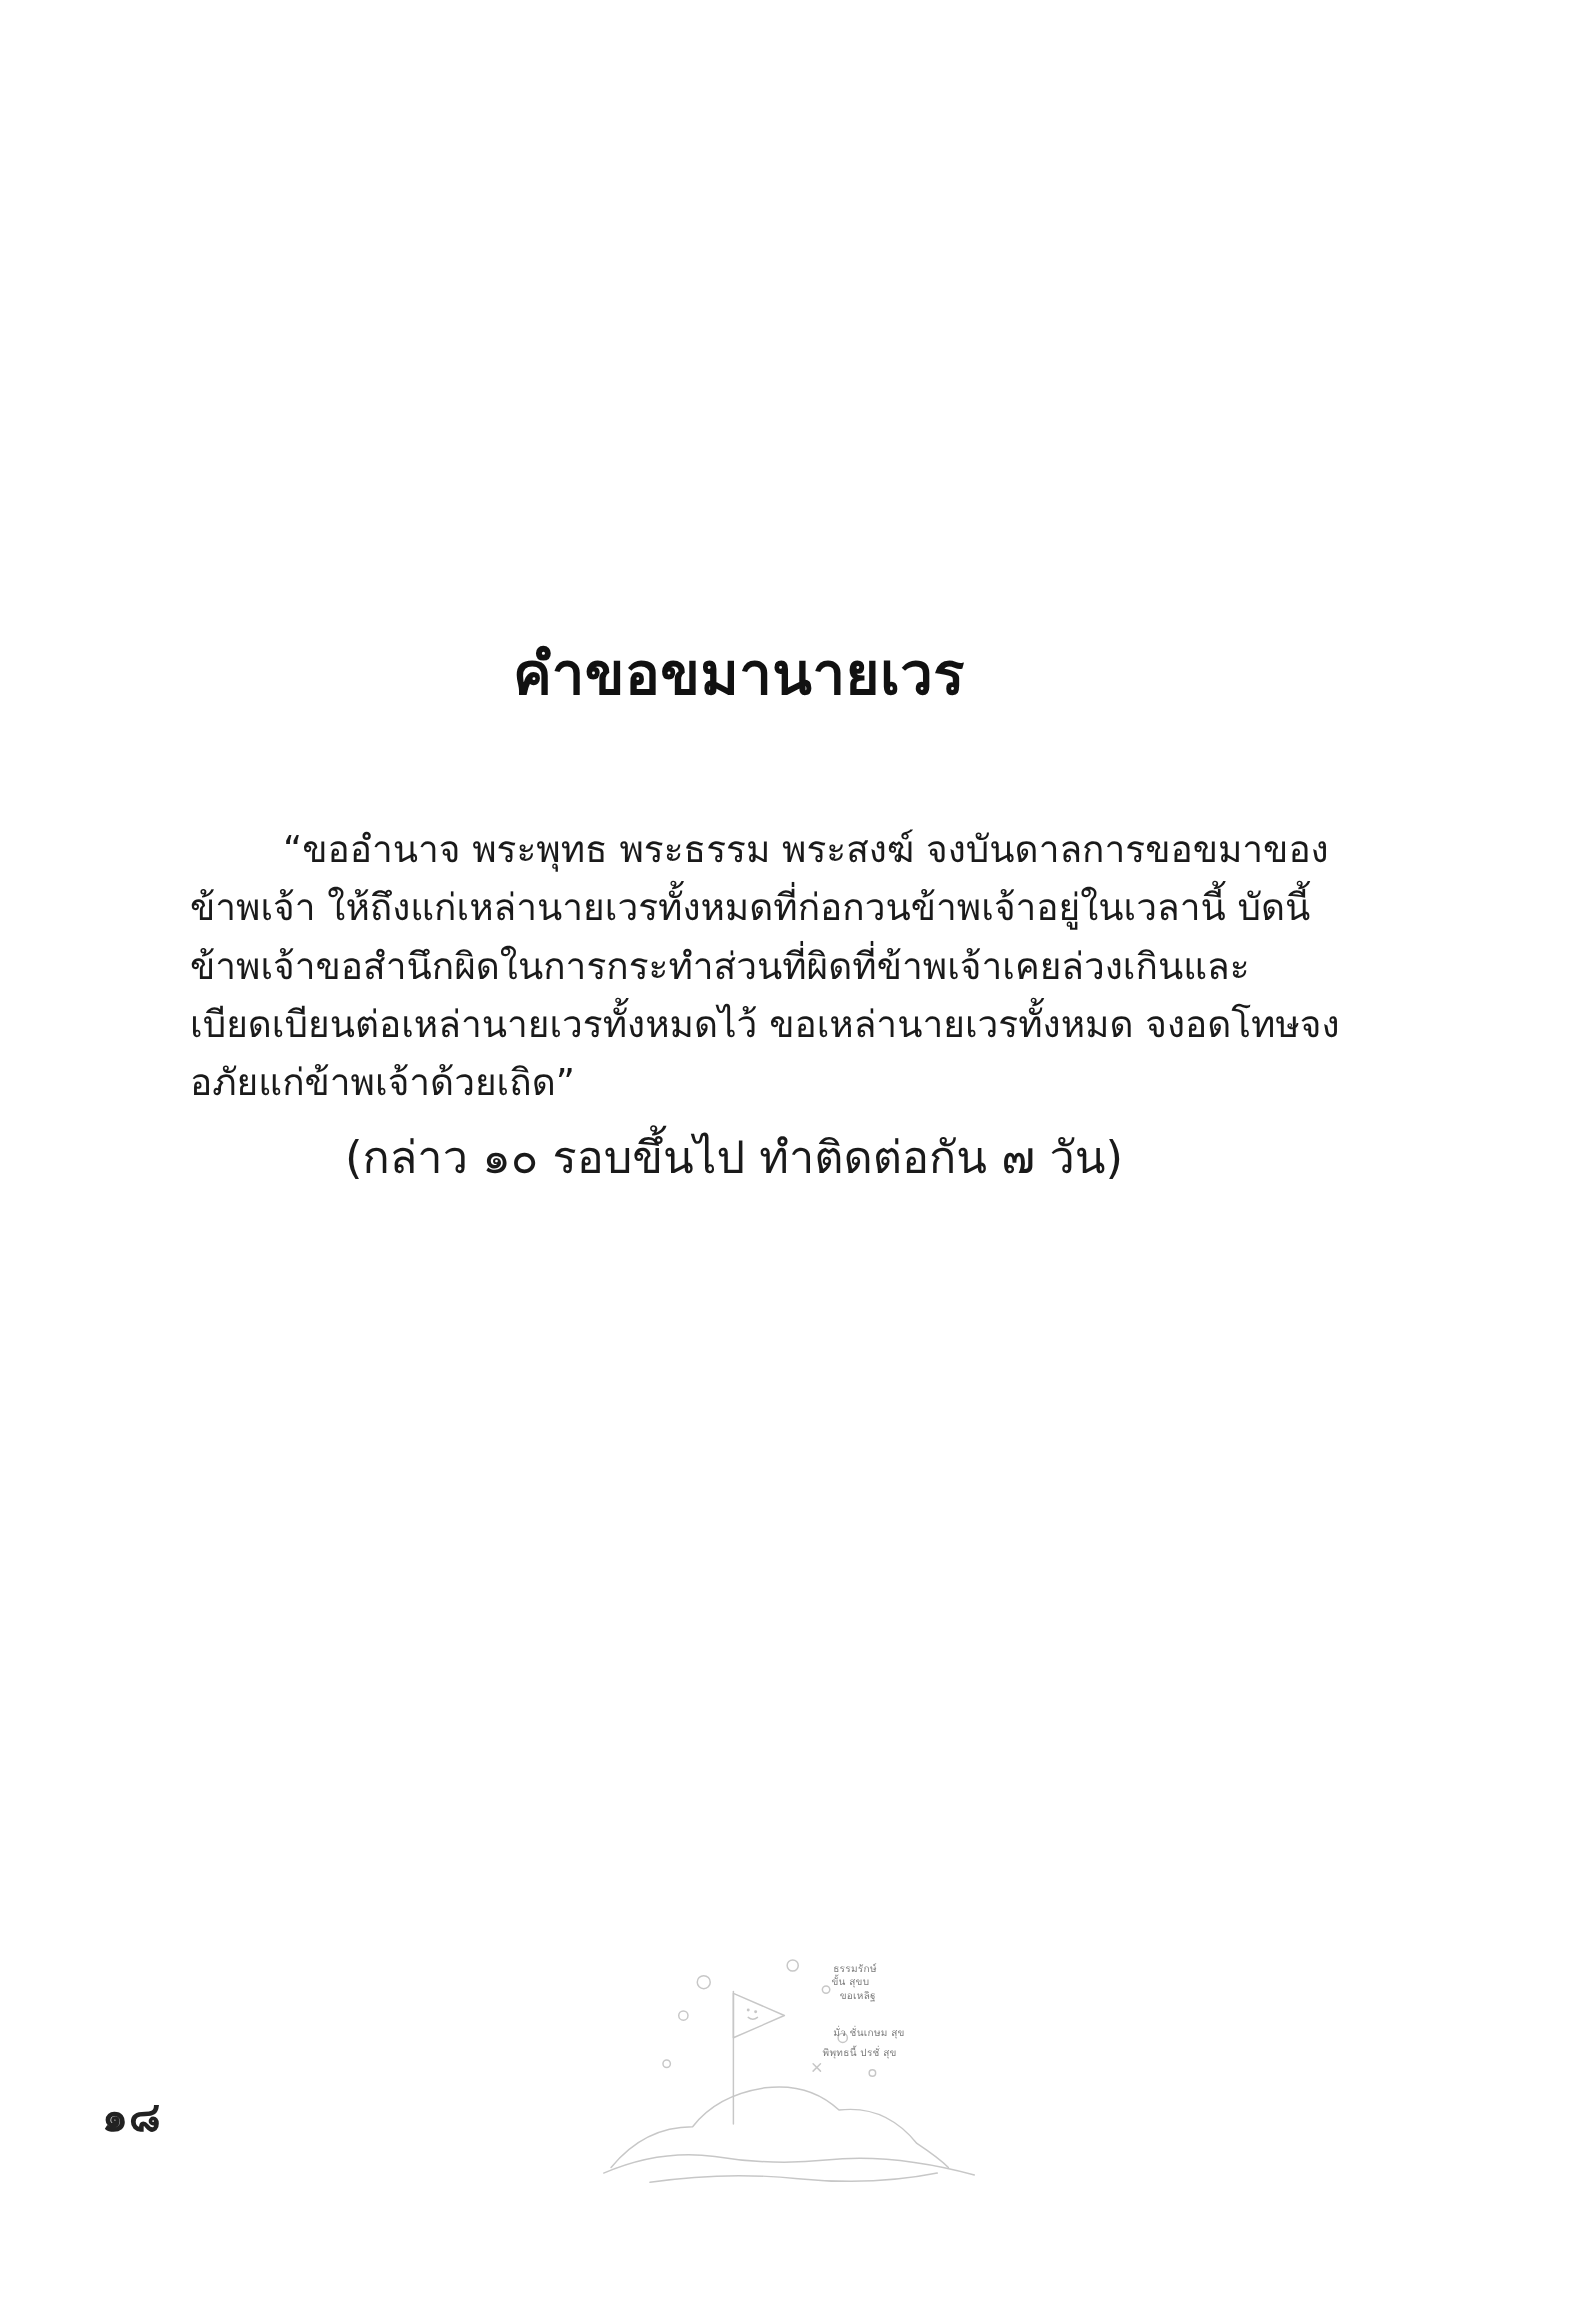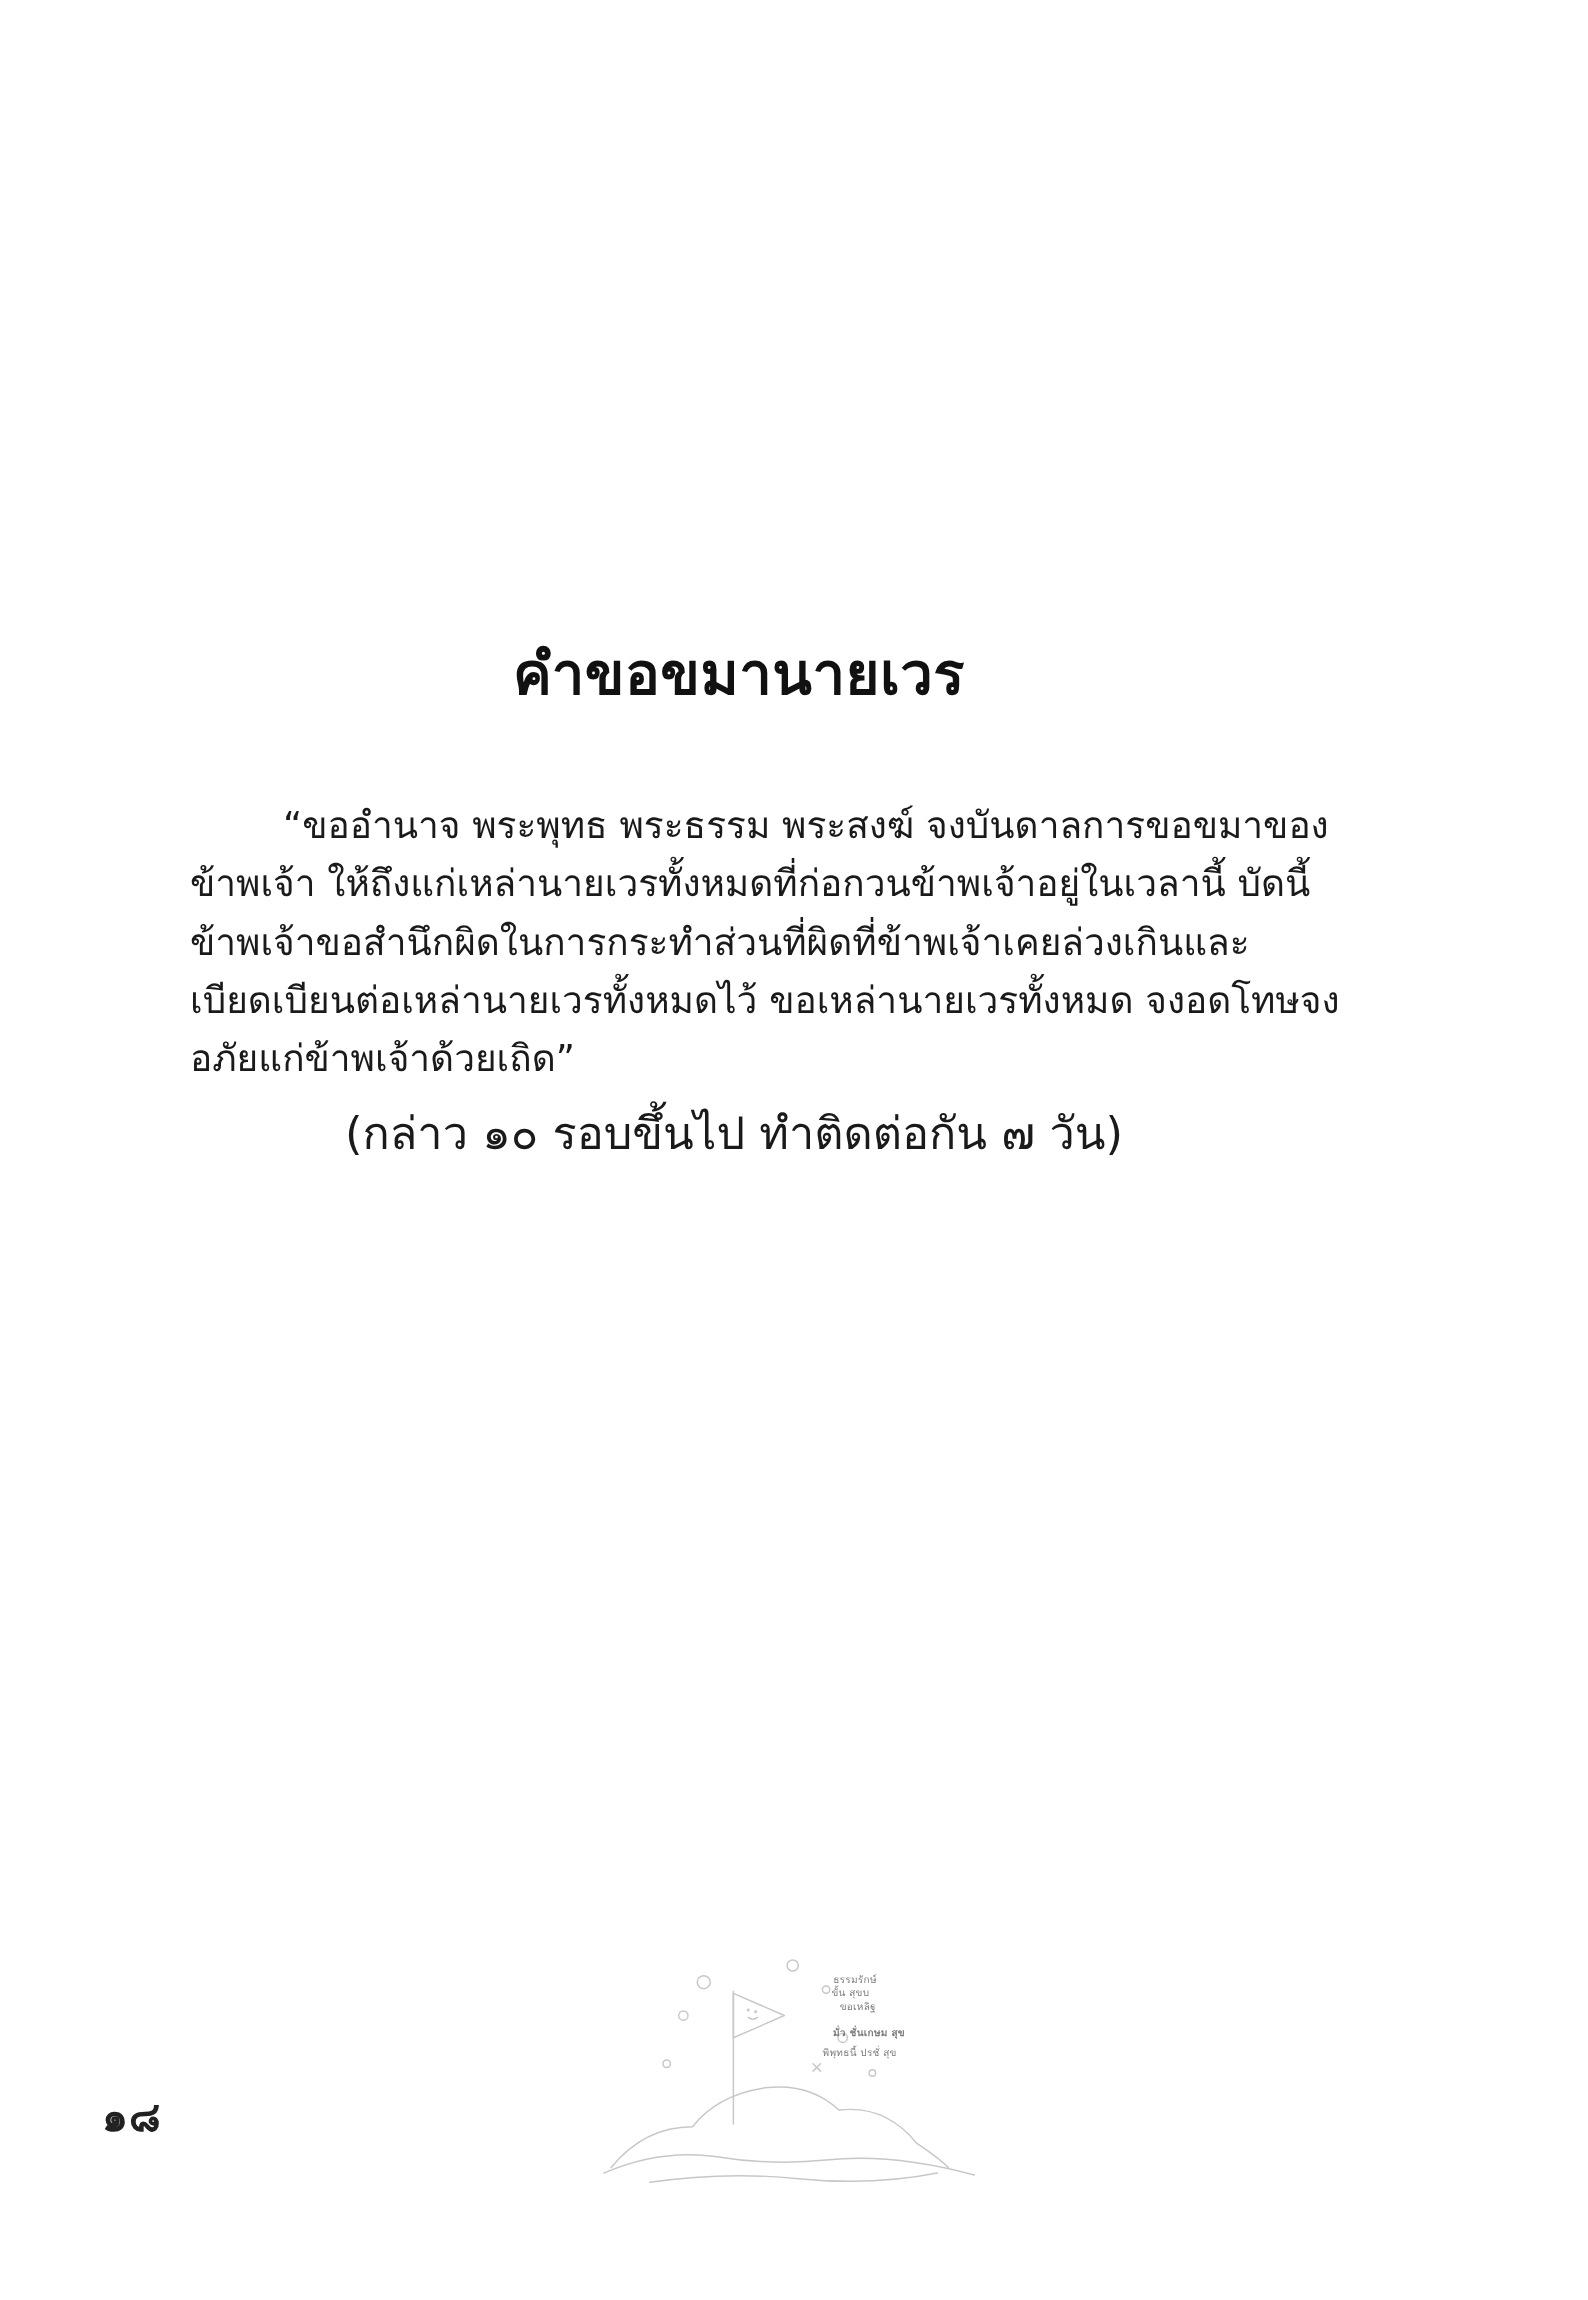--- a/index.html
+++ b/index.html
@@ -30,21 +30,21 @@
     padding: 0 162px;
   }
 
   .title {
     text-align: center;
     font-size: 58px;
     line-height: 1.2;
     font-weight: 700;
     color: #111111;
     letter-spacing: 0.5px;
-    margin: 0 0 87px 0;
+    margin: 0 0 111px 0;
     padding-right: 111px;
   }
 
   .body-text {
     font-size: 37px;
     line-height: 1.58;
     font-weight: 400;
     color: #1a1a1a;
     text-align: left;
     margin: 0;
@@ -97,21 +97,21 @@
     width: 278px;
     font-size: 10px;
     line-height: 1.35;
     color: #7a7a7a;
     text-align: center;
     letter-spacing: 0.3px;
   }
   .drawing-caption div { white-space: nowrap; }
   .drawing-caption .c2 { margin-left: -9.3px; }
   .drawing-caption .c3 { margin-left: 5.6px; }
-  .drawing-caption .c4 { margin-left: 28px; margin-top: 13px; font-weight: bold; }
+  .drawing-caption .c4 { margin-left: 28px; margin-top: 24px; }
   .drawing-caption .c5 { margin-left: 9.3px; margin-top: 5.6px; }
 </style>
 </head>
 <body>
 
 <div class="page">
 
   <div class="content">
     <h1 class="title">คำขอขมานายเวร</h1>
 

